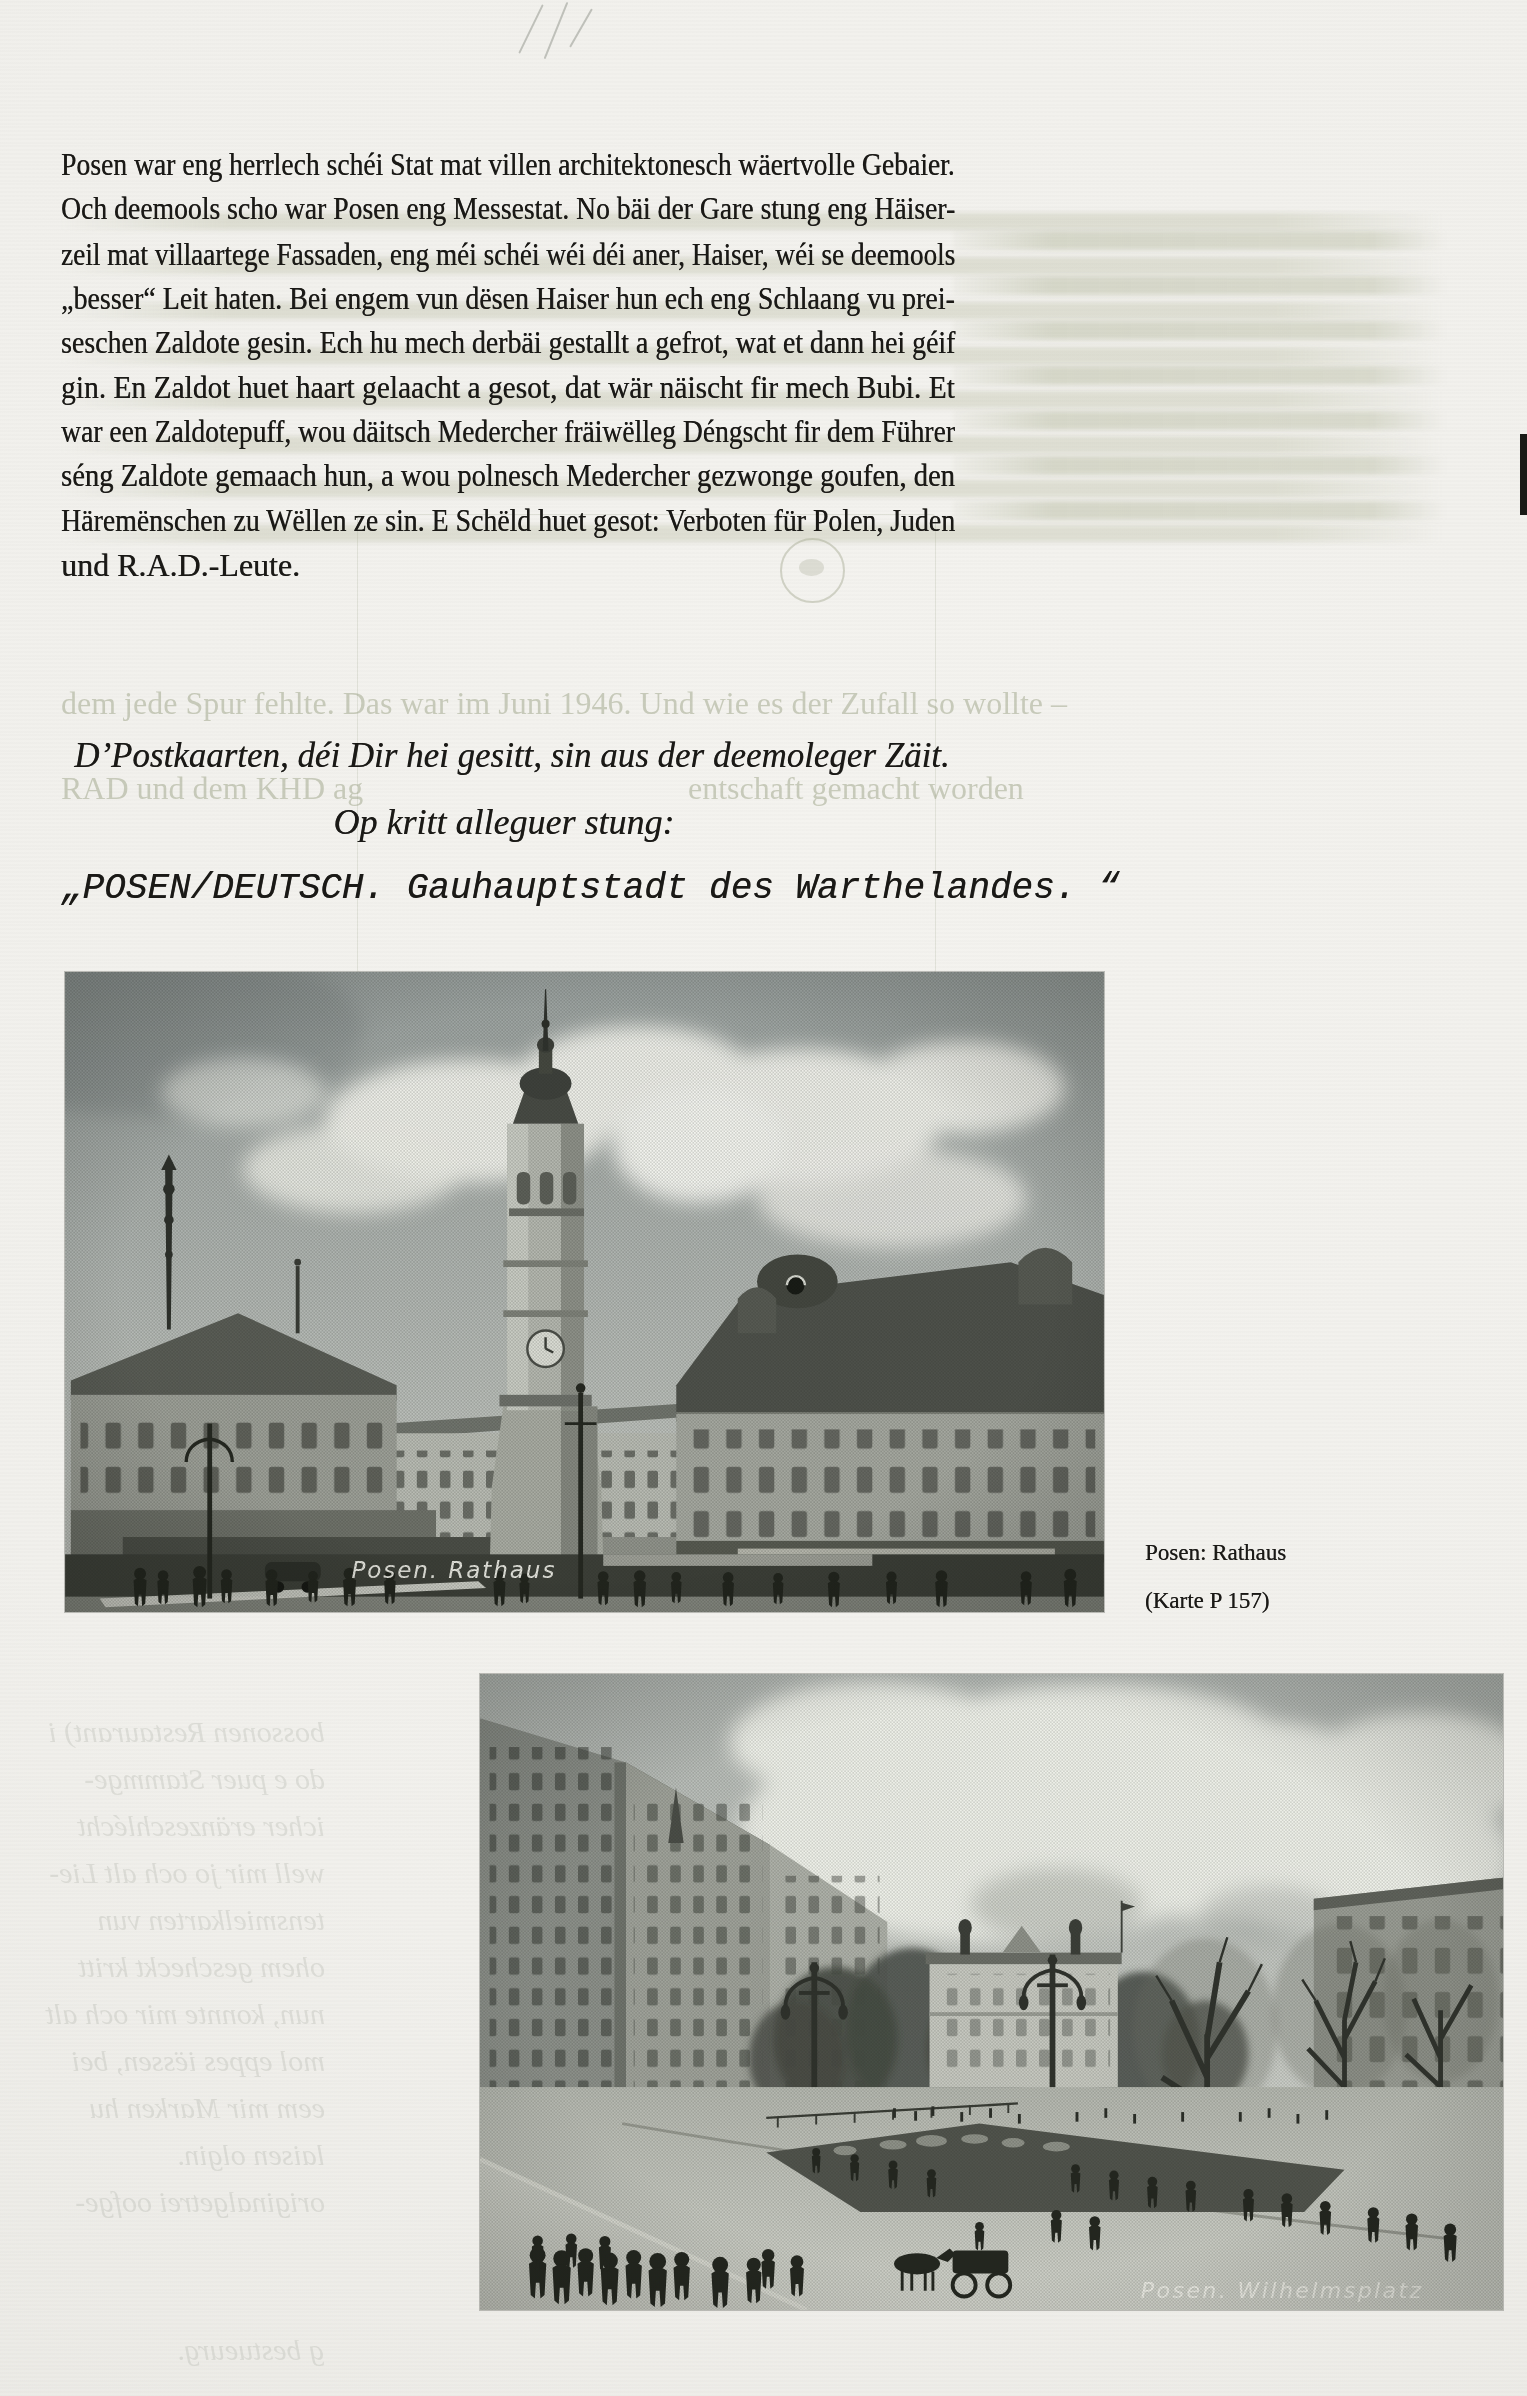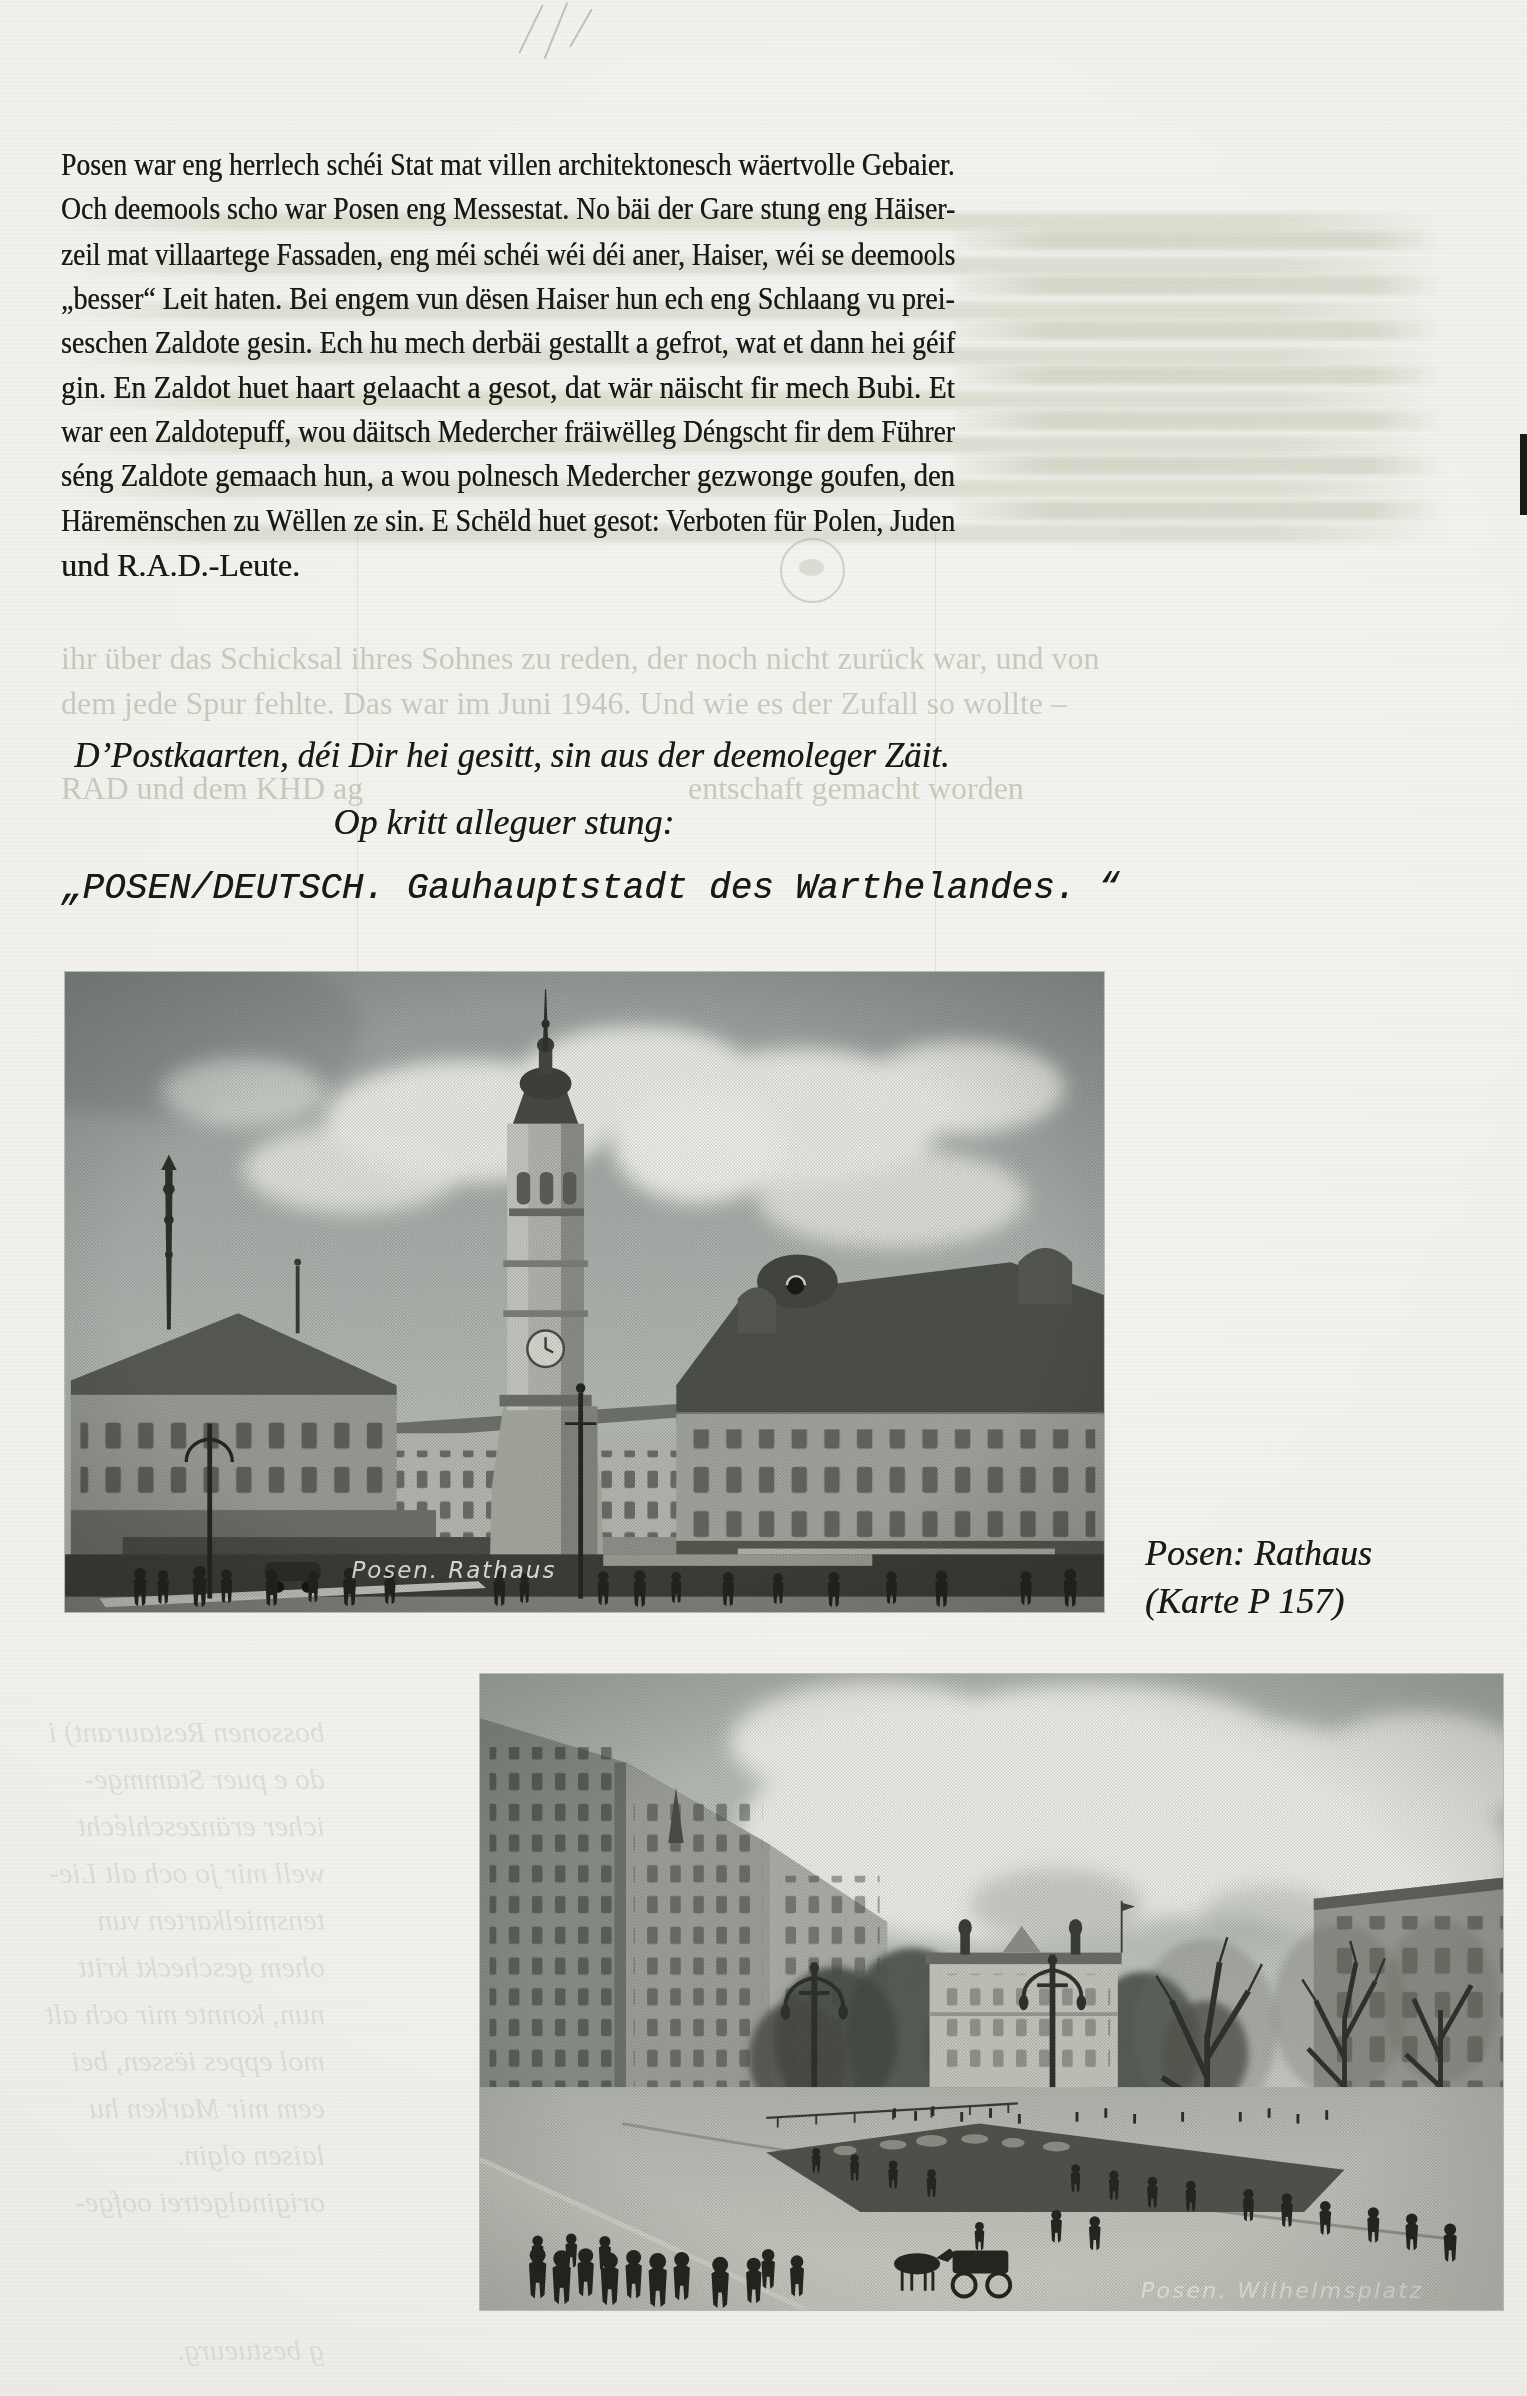--- a/index.html
+++ b/index.html
@@ -10,21 +10,21 @@
     background:repeating-linear-gradient(0deg, rgba(0,0,0,.012) 0 1.9px, rgba(255,255,255,.014) 1.9px 3.8px);}
   
   .line{position:absolute;white-space:nowrap;font-size:32px;line-height:44px;
     transform-origin:0 50%;z-index:6;
     text-shadow:0.4px 0 rgba(26,25,22,.85);}
   
   .intro-line{position:absolute;left:61px;width:886px;text-align:center;z-index:6;}
   .intro-line>span{display:inline-block;white-space:nowrap;font-style:italic;font-size:36px;
     transform-origin:50% 50%;text-shadow:0.3px 0 rgba(26,25,22,.8);}
   
-  .caption{position:absolute;font-style:italic;font-size:36px;line-height:48px;z-index:7;
+  .caption{position:absolute;font-size:23px;line-height:48px;z-index:7;
     text-shadow:0.3px 0 rgba(26,25,22,.8);}
   .caption.right{text-align:right;}
   
   .ghostline{position:absolute;white-space:nowrap;font-size:32px;color:#99a083;opacity:.48;
     filter:blur(0.7px);transform-origin:0 50%;z-index:1;}
   .stripe{position:absolute;height:17.3px;z-index:1;filter:blur(2.9px);
     background:linear-gradient(90deg, rgba(163,168,134,0), rgba(163,168,134,.26) 12%, rgba(163,168,134,.26) 88%, rgba(163,168,134,0));}
   .stripe.r{height:19px;
     background:linear-gradient(90deg, rgba(158,164,130,.05), rgba(158,164,130,.34) 20%, rgba(158,164,130,.3) 85%, rgba(158,164,130,0));}
   .mirror-col{position:absolute;left:54px;top:1708px;width:271px;transform:scaleX(-1);
@@ -70,21 +70,20 @@
   <div class="stripe" style="left:61px;top:480px;width:1381px;"></div>
   <div class="stripe" style="left:61px;top:525px;width:1381px;"></div>
   <div class="stripe r" style="left:953px;top:231px;width:492px;"></div>
   <div class="stripe r" style="left:953px;top:276px;width:492px;"></div>
   <div class="stripe r" style="left:953px;top:321px;width:492px;"></div>
   <div class="stripe r" style="left:953px;top:366px;width:492px;"></div>
   <div class="stripe r" style="left:953px;top:411px;width:492px;"></div>
   <div class="stripe r" style="left:953px;top:456px;width:492px;"></div>
   <div class="stripe r" style="left:953px;top:501px;width:492px;"></div>
 
-  <div class="ghostline" style="left: 61px; top: 640px; white-space: nowrap; transform: none;">ihr über das Schicksal ihres Sohnes zu reden, der noch nicht zurück war, und von</div>
   <div class="ghostline" style="left: 61px; top: 685px; white-space: nowrap; transform: none;">dem jede Spur fehlte. Das war im Juni 1946. Und wie es der Zufall so wollte –</div>
   <div class="ghostline" style="left:61px;top:770px;">RAD und dem KHD ag</div>
   <div class="ghostline" style="left:688px;top:770px;text-align:right;">entschaft gemacht worden</div>
 
   <div class="mirror-col">
     <div>bossonen Restaurant) i</div>
     <div>do e puer Stammge-</div>
     <div>icher eränzeschlécht</div>
     <div>well mir jo och alt Lie-</div>
     <div>tensmielkarten vun</div>

